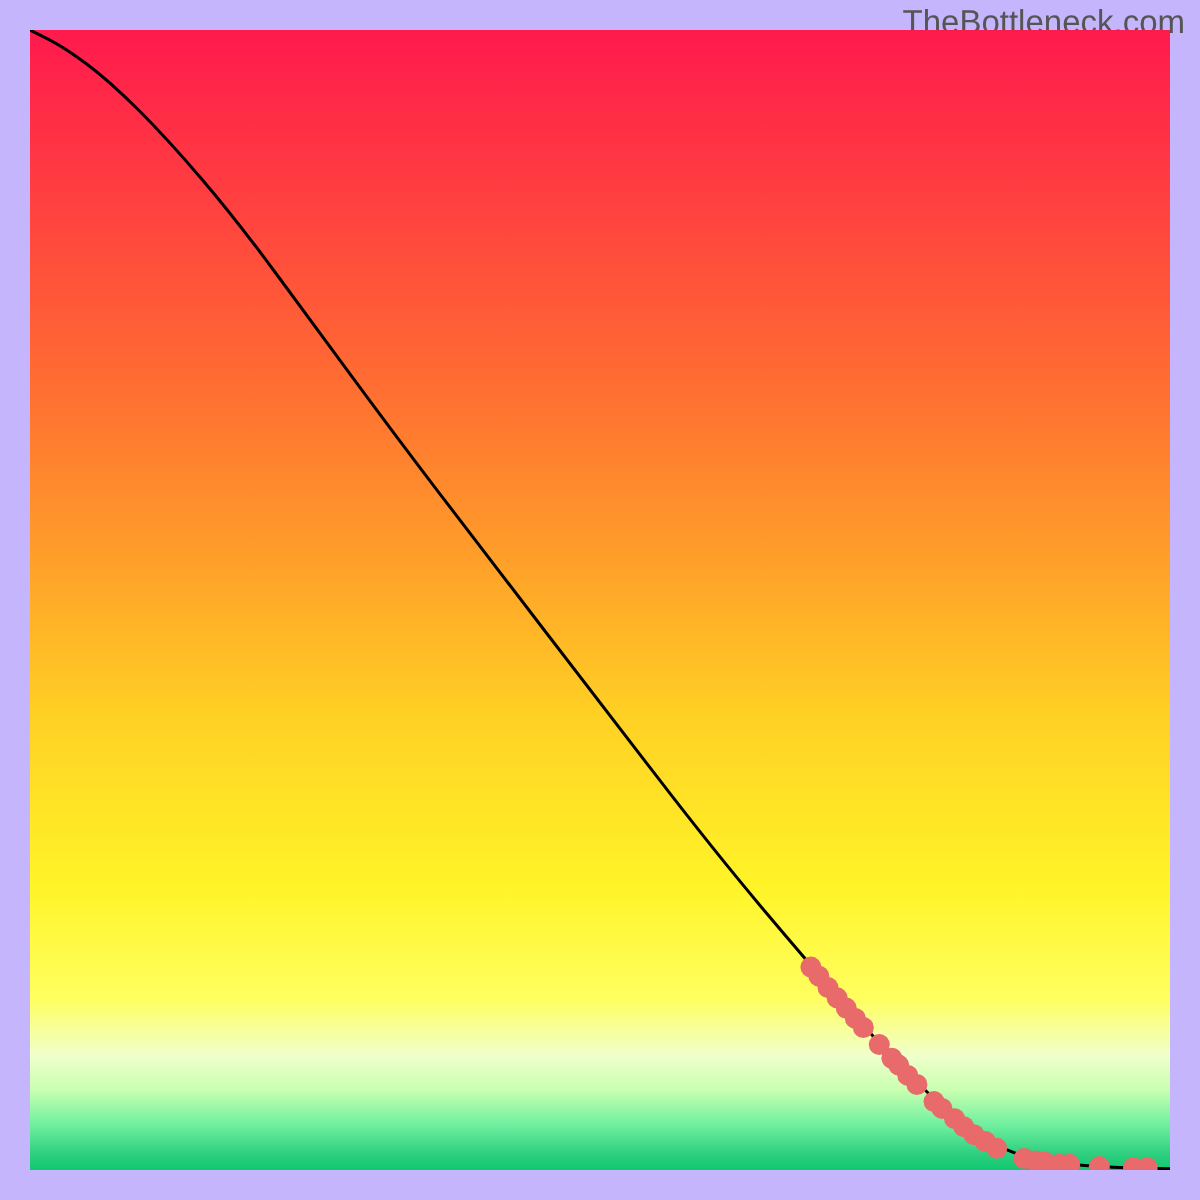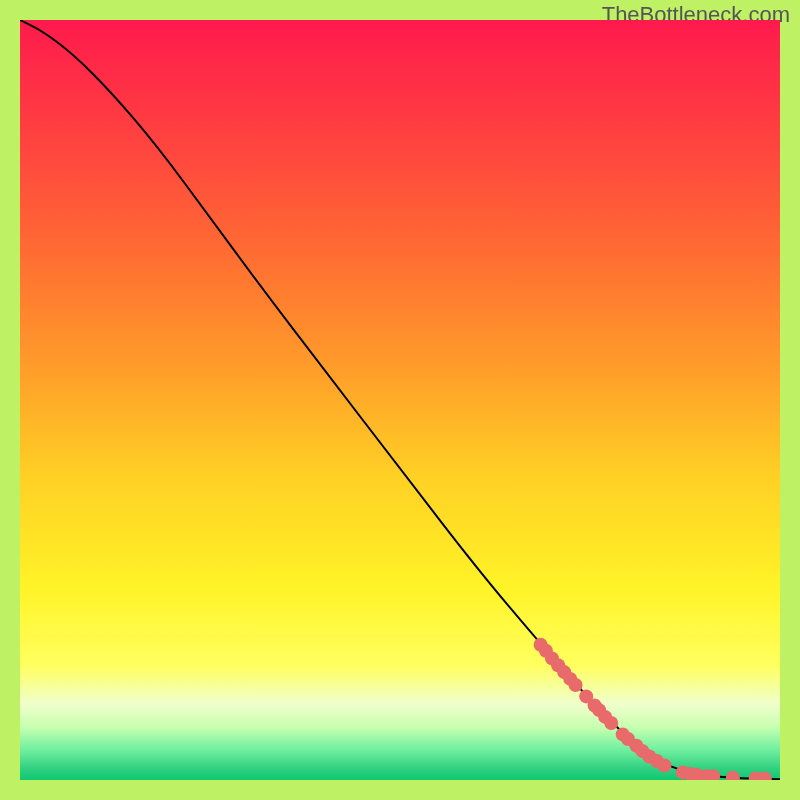--- a/index.html
+++ b/index.html
@@ -8,21 +8,21 @@
     width: 800px;
     height: 800px;
     overflow: hidden;
     background: #000;
     font-family: Arial, Helvetica, sans-serif;
   }
   .frame {
     position: relative;
     width: 800px;
     height: 800px;
-    background: #bef264;
+    background: #c4b5fd;
   }
   .plot-area {
     position: absolute;
     left: 20px;
     top: 20px;
     width: 760px;
     height: 760px;
   }
   .watermark {
     position: absolute;

